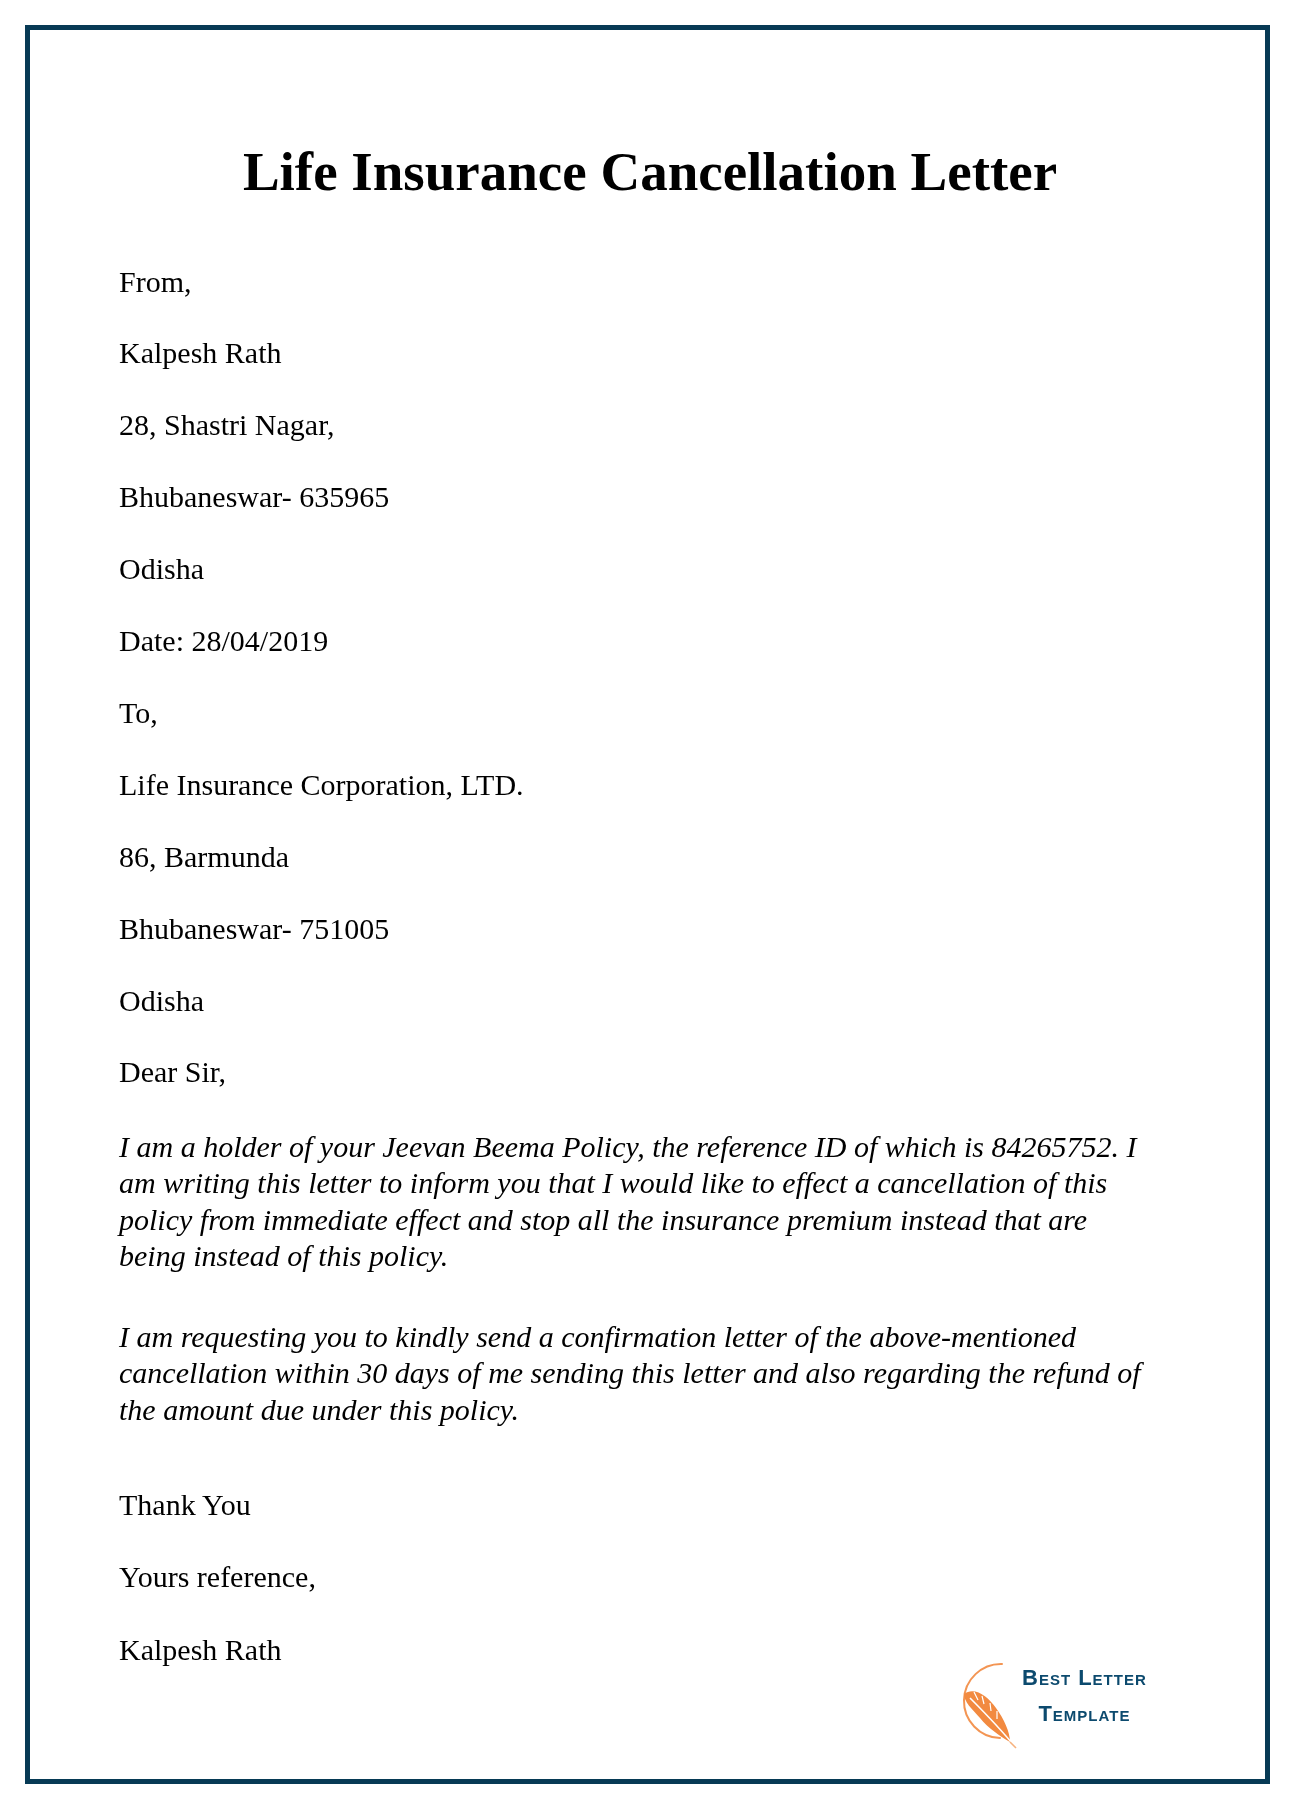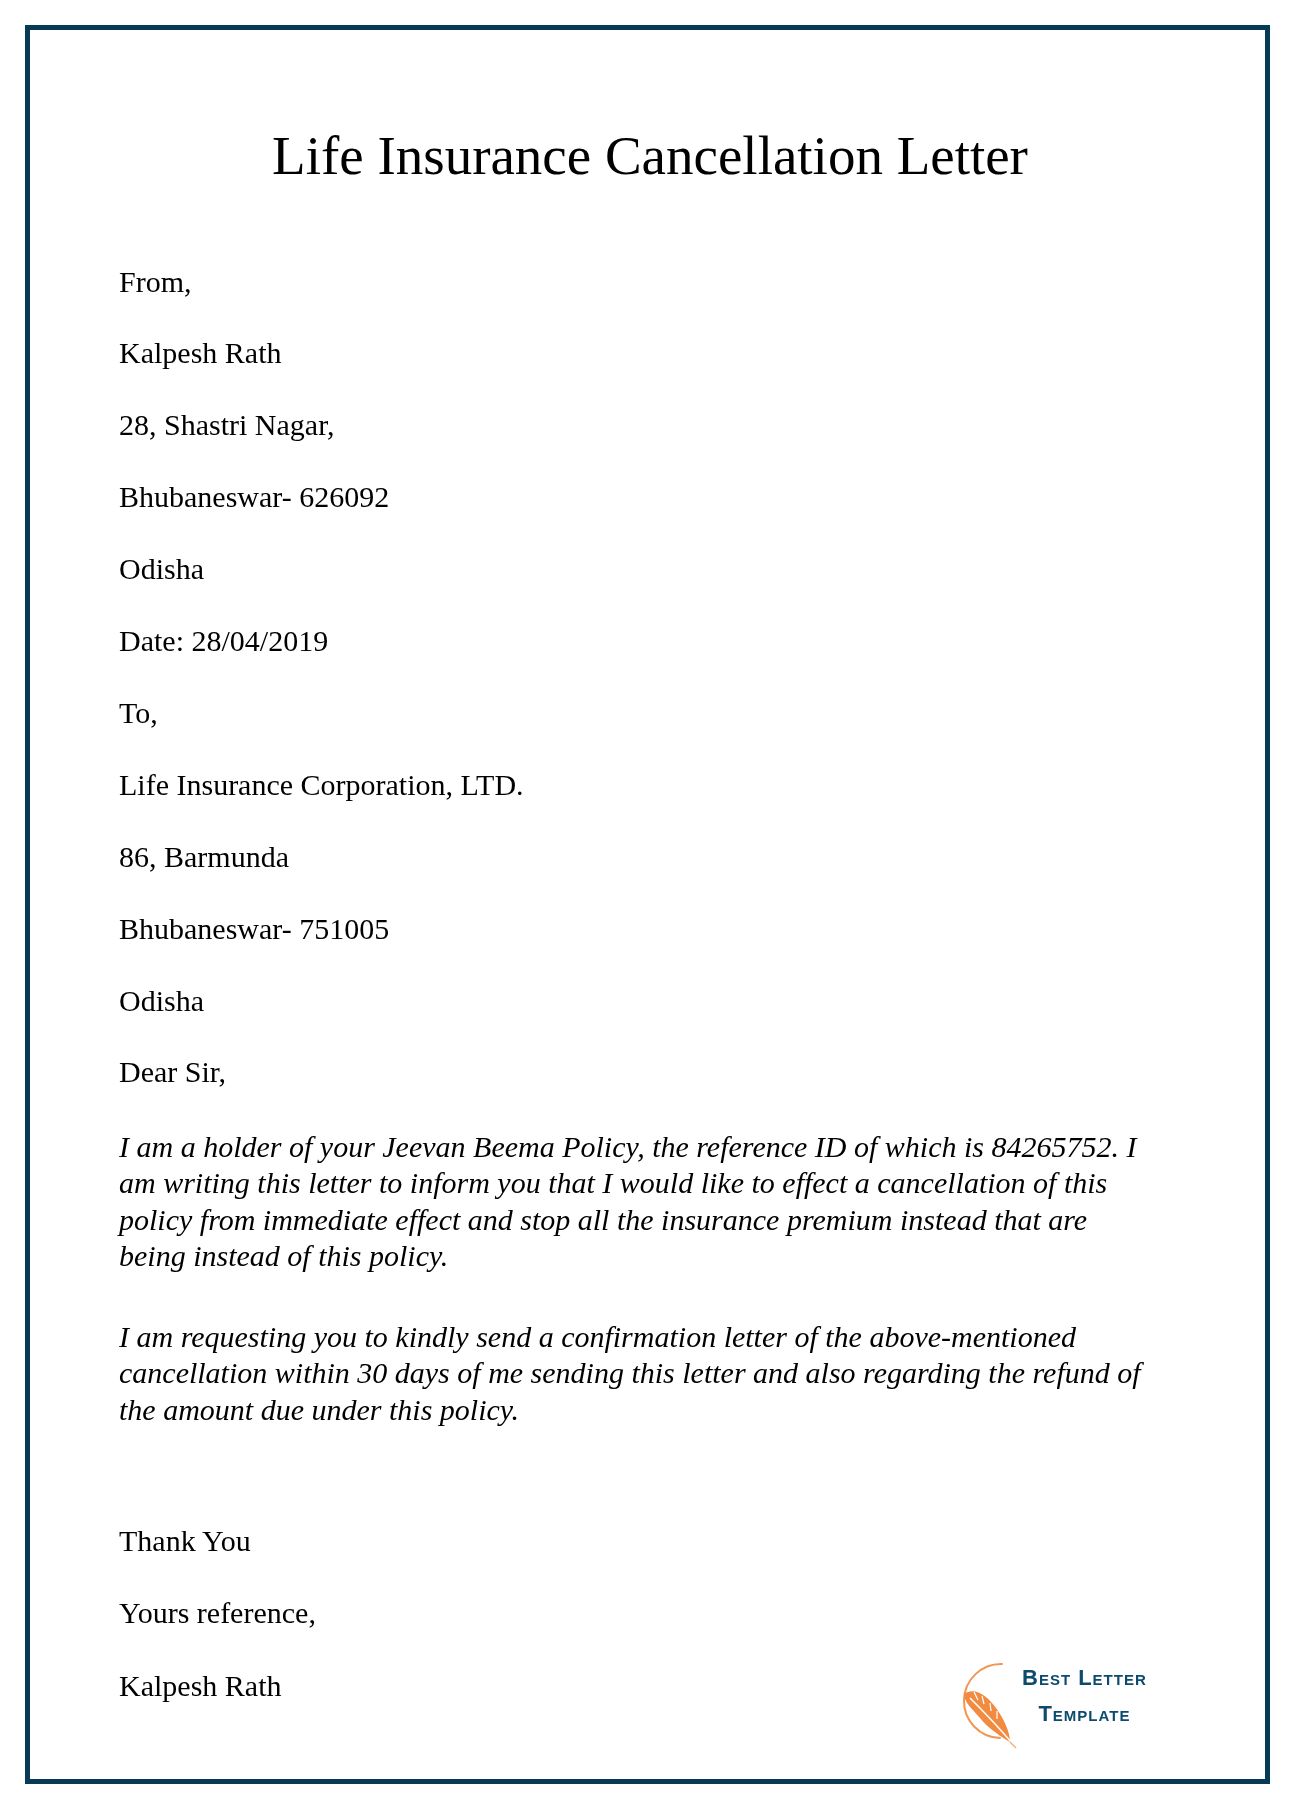--- a/index.html
+++ b/index.html
@@ -21,25 +21,25 @@
       top: 25px;
       width: 1235px;   
       height: 1749px;  
       border: 5px solid #073a55;
       box-sizing: content-box;
     }
     .title {
       position: absolute;
       left: 0;
       width: 1300px;
-      top: 126px;
+      top: 142px;
       margin: 0;
       text-align: center;
       font-family: "Liberation Serif", "DejaVu Serif", serif;
-      font-weight: normal;
+      font-weight: bold;
       font-size: 55px;
       line-height: 60px;
       white-space: nowrap;
     }
     .block {
       position: absolute;
       left: 119px;
       width: 1045px;
       font-size: 30px;
       margin: 0;
@@ -54,21 +54,21 @@
       white-space: nowrap;
     }
     .para {
       line-height: 36.6px;
       white-space: nowrap;
       font-style: italic;
     }
     .para .line { display: block; height: 36.6px; }
     .para-1 { top: 1128.6px; }
     .para-2 { top: 1318.6px; }
-    .closing { top: 1486.6px; margin-top: 36px; }
+    .closing { top: 1486.6px; }
     .closing .line {
       display: block;
       height: 36.5px;
       line-height: 36.5px;
       margin: 0 0 36px 0;
       white-space: nowrap;
     }
     .logo {
       position: absolute;
       left: 944px;
@@ -103,21 +103,21 @@
 <body>
 
 <div class="frame"></div>
 
 <h1 class="title">Life Insurance Cancellation Letter</h1>
 
 <div class="block header-lines">
   <span class="line">From,</span>
   <span class="line">Kalpesh Rath</span>
   <span class="line">28, Shastri Nagar,</span>
-  <span class="line">Bhubaneswar- 626092</span>
+  <span class="line">Bhubaneswar- 635965</span>
   <span class="line">Odisha</span>
   <span class="line">Date: 28/04/2019</span>
   <span class="line">To,</span>
   <span class="line">Life Insurance Corporation, LTD.</span>
   <span class="line">86, Barmunda</span>
   <span class="line">Bhubaneswar- 751005</span>
   <span class="line">Odisha</span>
   <span class="line">Dear Sir,</span>
 </div>
 

